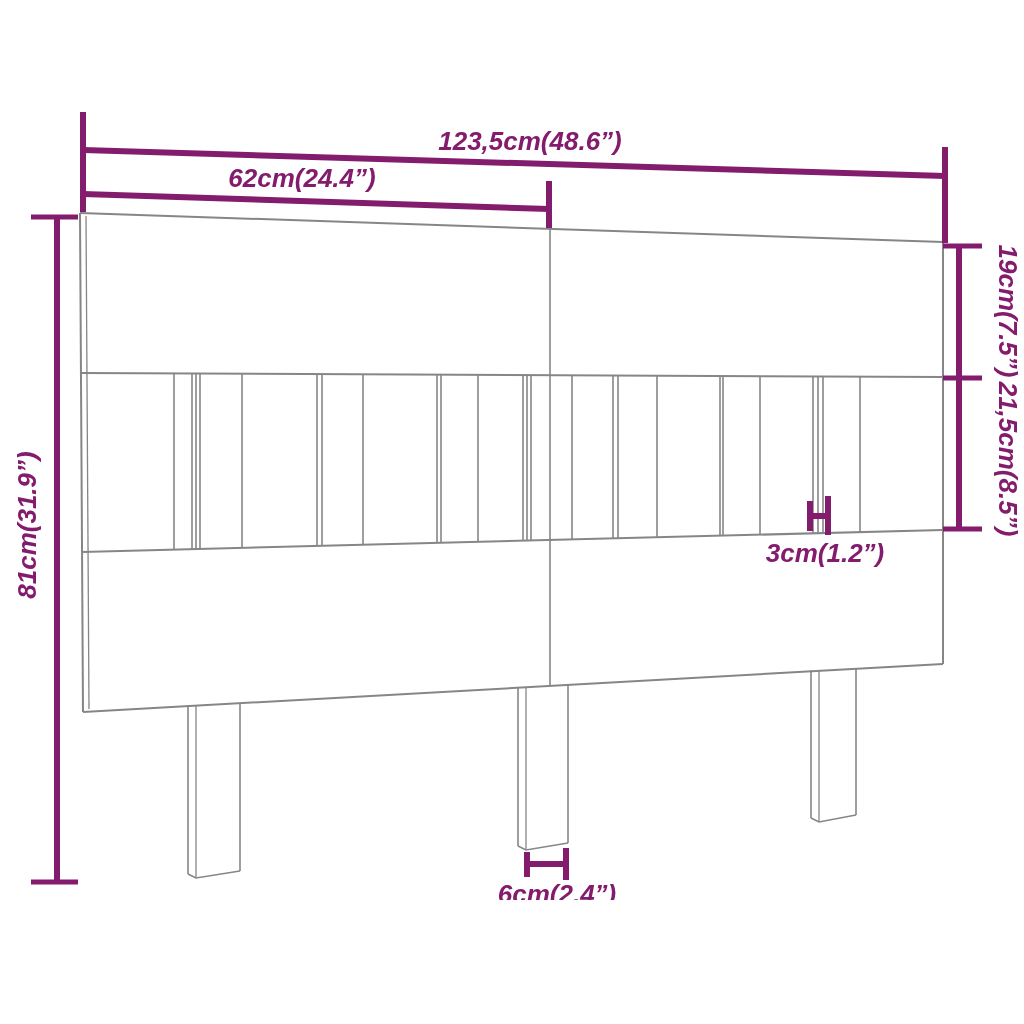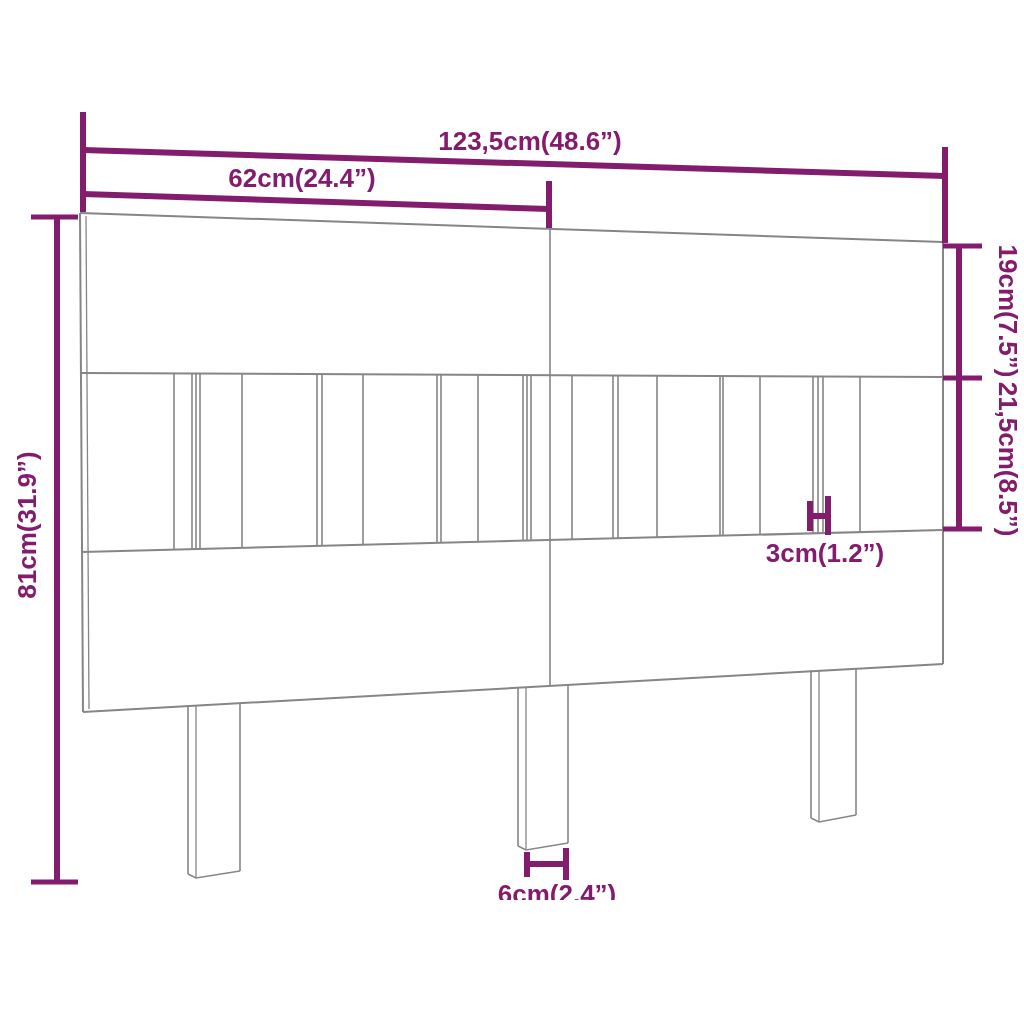--- a/index.html
+++ b/index.html
@@ -1,16 +1,16 @@
 <!DOCTYPE html>
 <html><head>
 <meta charset="utf-8">
 <style>
   html,body{margin:0;padding:0;background:#ffffff;}
-  .stage{position:relative;width:1024px;height:900px;background:#ffffff;overflow:hidden;}
+  .stage{position:relative;width:1024px;height:900px;background:#ffffff;overflow:hidden;font-style:italic;}
   .gray{stroke:#868686;fill:none;}
   .w2{stroke-width:2;}
   .w16{stroke-width:1.6;}
   .w12{stroke-width:1.3;}
   .dim{stroke:#841c6e;fill:none;}
   .dw6{stroke-width:6;}
   .dw5{stroke-width:5;}
   .lbl{font-family:"Liberation Sans", sans-serif;font-weight:bold;font-size:26px;fill:#841c6e;}
 </style>
 </head>

